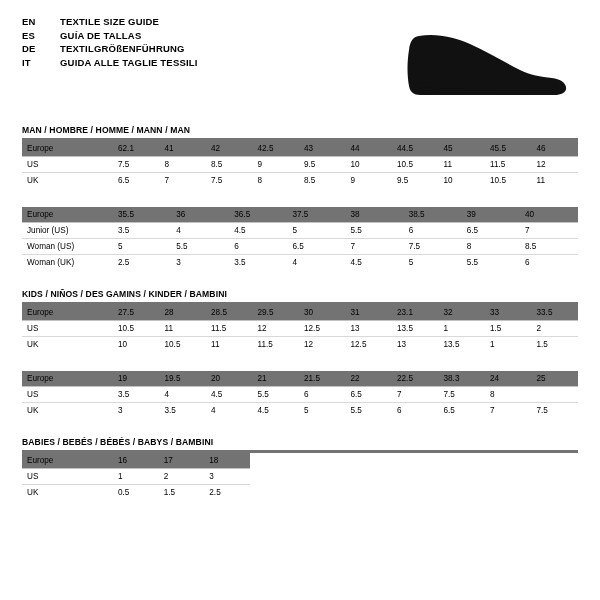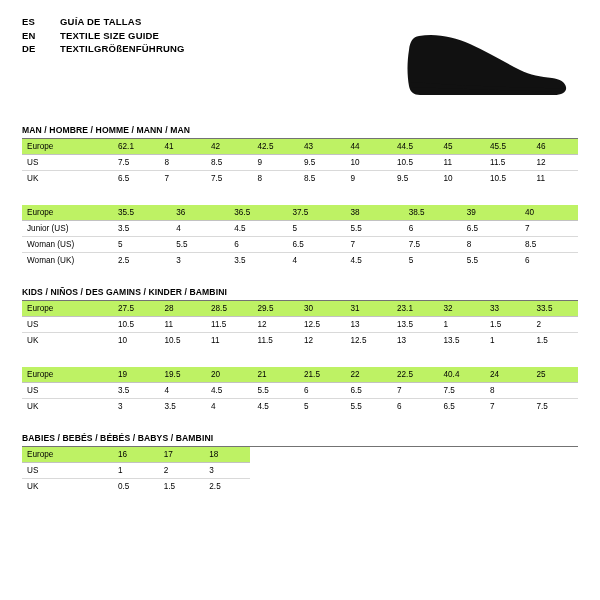--- a/index.html
+++ b/index.html
@@ -58,71 +58,75 @@
 
   
   .block {
     margin-top: 19px;
   }
   .block-title {
     font-size: 8.6px;
     font-weight: bold;
     letter-spacing: 0.1px;
     padding-bottom: 3px;
-    border-bottom: 1px solid #737373;
+    border-bottom: 3px solid #737373;
     margin-bottom: 0;
   }
   table.sizes {
     border-collapse: collapse;
     font-size: 8.2px;
     width: 100%;
     table-layout: fixed;
   }
   table.sizes.narrow {
     width: 228px;
   }
   table.sizes td {
     height: 15px;
     padding: 0 0 0 5px;
     vertical-align: middle;
     border-bottom: 1px solid #d9d9d9;
     white-space: nowrap;
     overflow: hidden;
   }
   table.sizes tr.head td {
-    background: #bef264;
+    background: #737373;
     border-bottom: 1px solid #c2c2c2;
     font-weight: normal;
   }
   table.sizes tr:last-child td {
     border-bottom: none;
   }
   td.rowlabel {
     width: 86px;
   }
 </style>
 </head>
 <body>
 
 <div class="page">
 
   <div class="header">
     <table class="lang-table">
       <tbody id="lang-rows">
+          <tr>
+            <td class="lang-code">EN</td>
+            <td>TEXTILE SIZE GUIDE</td>
+          </tr>
           <tr>
             <td class="lang-code">ES</td>
             <td>GUÍA DE TALLAS</td>
           </tr>
           <tr>
-            <td class="lang-code">EN</td>
-            <td>TEXTILE SIZE GUIDE</td>
+            <td class="lang-code">DE</td>
+            <td>TEXTILGRÖßENFÜHRUNG</td>
           </tr>
           <tr>
-            <td class="lang-code">DE</td>
-            <td>TEXTILGRÖßENFÜHRUNG</td>
+            <td class="lang-code">IT</td>
+            <td>GUIDA ALLE TAGLIE TESSILI</td>
           </tr>
         </tbody>
     </table>
 
     <div class="shoe-art">
       <svg viewBox="0 0 190 72" width="190" height="72" aria-hidden="true">
         <path fill="#111111" d="M41 6 C58 3 76 7 92 14 C110 22 126 32 142 40 C152 45 163 47 174 48 C182 49 187 52 188 57 C189 62 184 65 176 65 L42 65 C36 65 32 62 31 56 C29 45 29 32 31 20 C32 11 35 7 41 6 Z"></path>
         <path fill="#111111" d="M33 52 C60 54 95 56 130 57 C150 57.5 170 58 186 58.5 L186 62 C150 61 90 59 33 57 Z"></path>
       </svg>
     </div>
@@ -277,21 +281,21 @@
           <tbody>
             <tr class="head">
               <td class="rowlabel">Europe</td>
               <td>19</td>
               <td>19.5</td>
               <td>20</td>
               <td>21</td>
               <td>21.5</td>
               <td>22</td>
               <td>22.5</td>
-              <td>40.4</td>
+              <td>38.3</td>
               <td>24</td>
               <td>25</td>
             </tr>
             <tr>
               <td class="rowlabel">US</td>
               <td>3.5</td>
               <td>4</td>
               <td>4.5</td>
               <td>5.5</td>
               <td>6</td>

